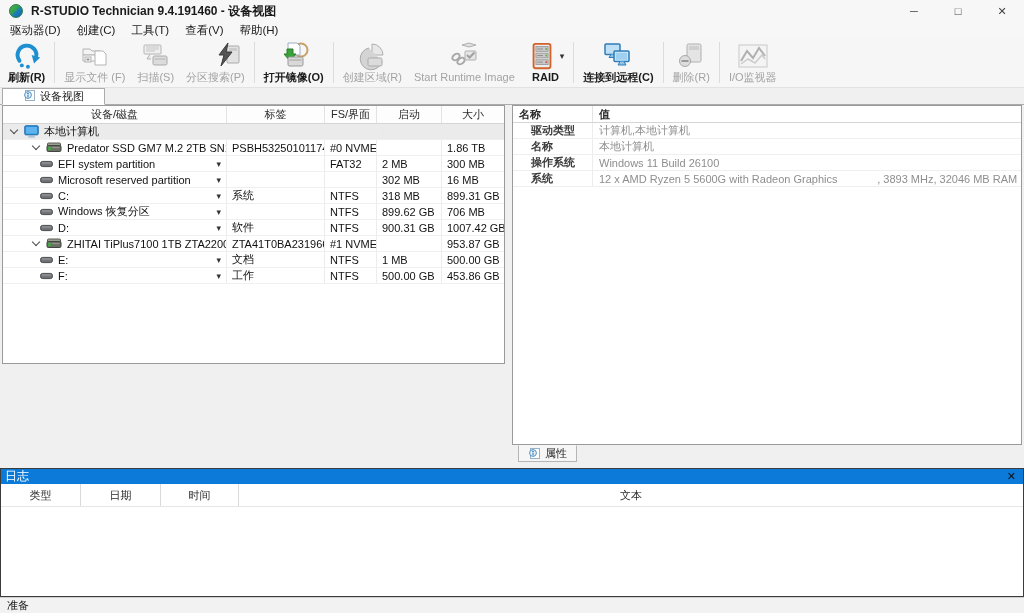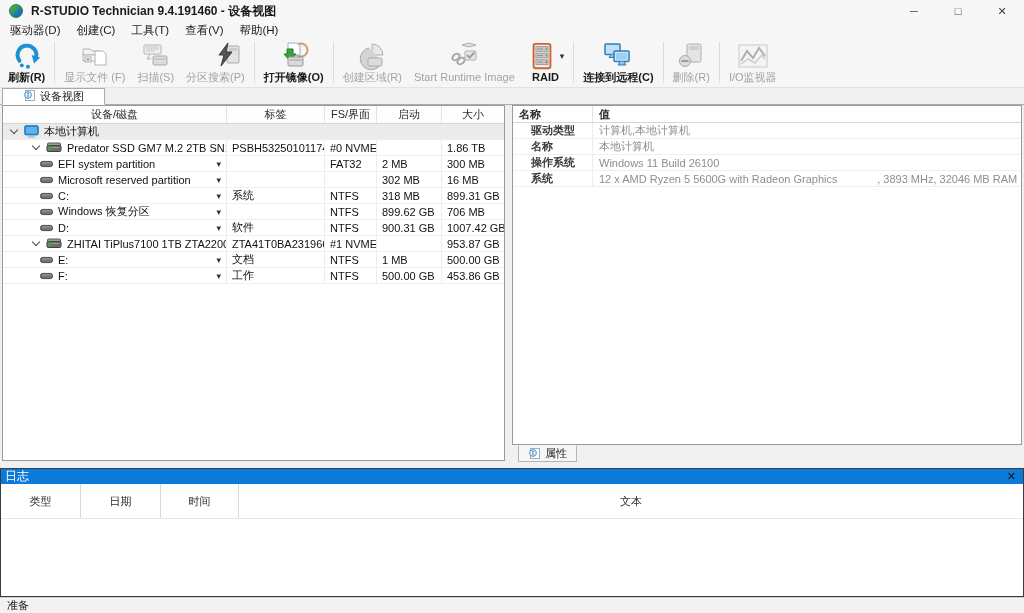--- a/index.html
+++ b/index.html
@@ -37,21 +37,21 @@
 
   
   .tabstrip { position:absolute; top:88px; left:0; right:0; height:17px; background:#f0f0f0;
     border-bottom:1px solid #ababab; }
   .tab { position:absolute; bottom:-1px; height:17px; background:#fff; border:1px solid #ababab;
     border-bottom:1px solid #fff; display:flex; padding:0 20px; font-size:11px; color:#1a1a1a; }
   .tab-device { left:2px; }
   .tab svg { margin-right:4px; }
 
   
-  .left-panel { position:absolute; top:105px; left:2px; width:503px; height:356px;
+  .left-panel { position:absolute; top:105px; left:2px; width:503px; height:259px;
     background:#fff; border:1px solid #9a9a9a; overflow:hidden; }
   .right-panel { position:absolute; top:105px; left:512px; width:510px; height:340px;
     background:#fff; border:1px solid #9a9a9a; overflow:hidden; }
   .tab-props { position:absolute; top:445px; left:518px; height:17px; background:#f6f6f6;
     border:1px solid #b5b5b5; border-top:1px solid #f6f6f6; display:flex; align-items:center;
     padding:0 9px; font-size:11px; color:#1a1a1a; bottom:auto; }
   .tab-props svg { margin-right:4px; }
 
   
   .dt-header,.dt-row { display:grid; grid-template-columns:224px 98px 52px 65px 1fr; }
@@ -84,21 +84,21 @@
     padding-left:18px; border-right:1px solid #ececec; white-space:nowrap; }
   .pt-value { font-size:11px; color:#8e8e8e; display:flex; align-items:center; padding-left:6px;
     white-space:pre; overflow:hidden; }
 
   
   .log-panel { position:absolute; top:468px; left:0; width:1024px; height:129px; background:#fff;
     border:1px solid #3c3c3c; }
   .log-titlebar { height:15px; background:#0c7ad8; display:flex; align-items:center; }
   .log-title { color:#fff; font-size:12px; padding-left:4px; }
   .log-close { margin-left:auto; color:#101010; font-size:11px; font-weight:bold; padding:0 7px; line-height:15px; }
-  .log-header { display:grid; grid-template-columns:80px 80px 78px 1fr; height:35px; border-bottom:1px solid #e6e6e6; }
+  .log-header { display:grid; grid-template-columns:80px 80px 78px 1fr; height:23px; border-bottom:1px solid #e6e6e6; }
   .log-hcell { font-size:11px; color:#2a2a2a; display:flex; align-items:center; justify-content:center;
     border-right:1px solid #d9d9d9; }
   .log-hcell:last-child { border-right:none;text-align:center; }
 
   
   .statusbar { position:absolute; top:597px; left:0; right:0; height:16px; background:#f2f2f2;
     border-top:1px solid #cfcfcf; display:flex; align-items:center; }
   .status-text { font-size:11px; color:#1a1a1a; padding-left:7px; }
 </style>
 </head>

